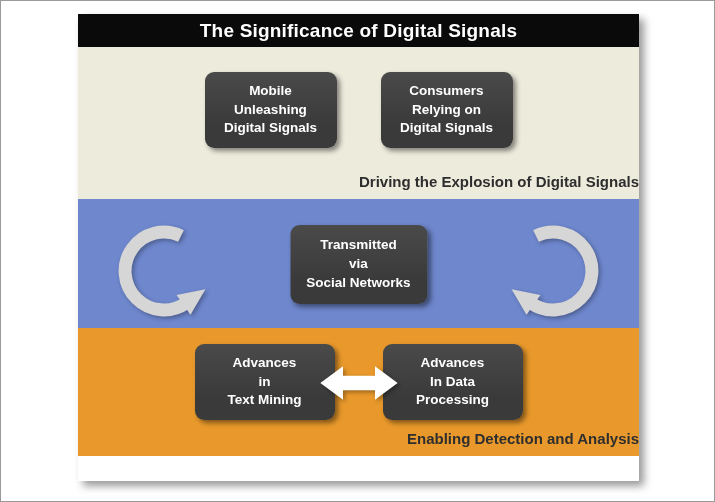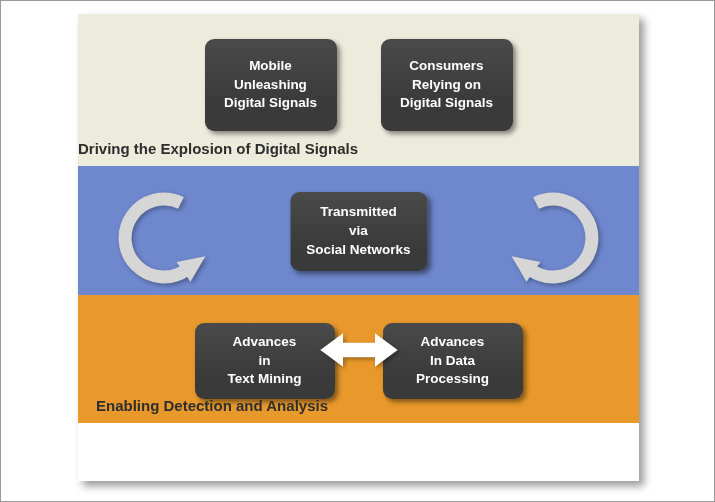--- a/index.html
+++ b/index.html
@@ -25,45 +25,45 @@
     font-weight: bold; font-size: 19px;
     letter-spacing: 0.2px;
   }
   .band { position: relative; width: 100%; }
   .band1 { height: 152px; background: #edebdc; }
   .band2 { height: 129px; background: #6e87cd; }
   .band3 { height: 128px; background: #e9992b; }
 
   .boxes-row { display: flex; justify-content: center; }
   .band1 .boxes-row { padding-top: 25px; gap: 44px; }
-  .band3 .boxes-row { padding-top: 28px; gap: 48px; }
+  .band3 .boxes-row { padding-top: 16px; gap: 48px; }
 
   .dark-box {
     background: linear-gradient(180deg, #4a4a4a 0%, #3a3a3a 70%);
     color: #ffffff;
     font-weight: bold; font-size: 13.5px; line-height: 1.4;
     border-radius: 9px;
     display: flex; align-items: center; justify-content: center;
     text-align: center;
     white-space: pre-line;
     box-shadow: 3px 3px 5px rgba(0,0,0,0.45);
   }
-  .band1 .dark-box { width: 132px; height: 92px; }
+  .band1 .dark-box { width: 132px; height: 76px; }
   .band3 .dark-box { width: 140px; height: 76px; }
 
   .center-box {
     position: absolute;
     left: 50%; transform: translateX(-50%);
     top: 26px;
     width: 137px; height: 79px;
   }
 
   .caption {
     position: absolute; left: 0; right: 0;
-    text-align: left;
+    text-align: right;
     font-weight: bold; font-size: 15px;
     color: #2e2e2e;
   }
   .band1 .caption { bottom: 9px; }
   .band2 .caption { bottom: 10px; color: #20222e; }
   .band3 .caption { bottom: 9px; margin-left: 18px; }
 
   .arrow-curved {
     position: absolute;
     top: 14px;
@@ -79,20 +79,23 @@
     top: 33px;
     width: 80px; height: 44px;
     filter: drop-shadow(2px 2px 2px rgba(0,0,0,0.35));
   }
 </style>
 </head>
 <body>
 
 <div class="slide">
 
+  <div class="title-bar">
+    <span>The Significance of Digital Signals</span>
+  </div>
 
   <div class="band band1">
     <div class="boxes-row">
       <div class="dark-box">Mobile
 Unleashing
 Digital Signals</div>
       <div class="dark-box">Consumers
 Relying on
 Digital Signals</div>
     </div>

